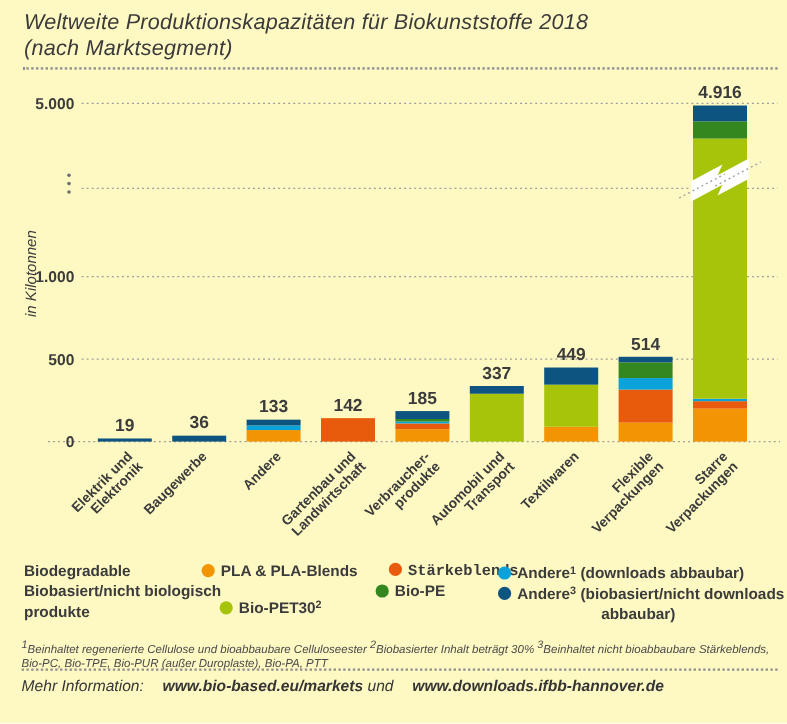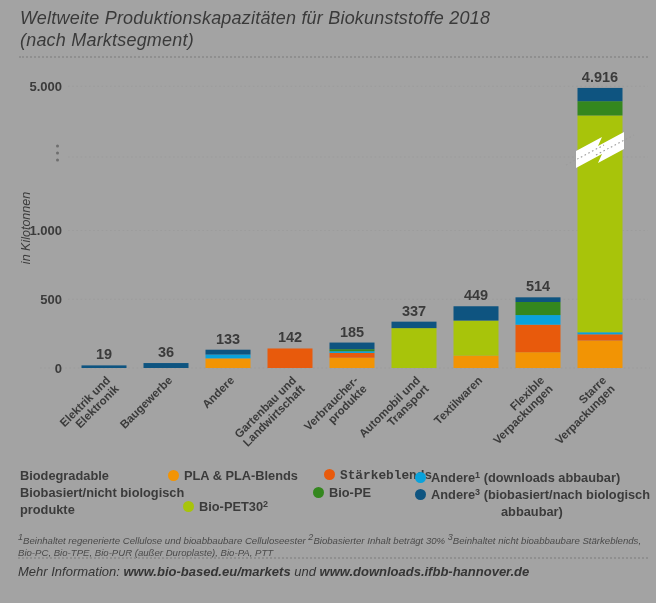--- a/index.html
+++ b/index.html
@@ -1,16 +1,16 @@
 <!DOCTYPE html>
 <html><head>
 <meta charset="utf-8">
 <style>
   html,body{margin:0;padding:0;background:#fff;}
-  #page{position:relative;width:656px;height:603px;background:#a3a3a3;overflow:hidden;
+  #page{position:relative;width:656px;height:603px;background:#fef9c3;overflow:hidden;
         font-family:"Liberation Sans","DejaVu Sans",sans-serif;color:#3b3b3b;}
   .title{position:absolute;left:20px;top:7px;font-style:italic;font-size:18px;line-height:22px;
          font-weight:500;color:#3a3a3a;letter-spacing:.2px;}
   .dotsep{position:absolute;height:0;border-top:2px dotted #8f8f8f;}
   #sep-title{left:19px;top:56px;width:629px;}
   #sep-footer{left:18px;top:557px;width:630px;}
   #chart-svg{position:absolute;left:0;top:0;}
   .grid{stroke:#9c9c9c;stroke-width:1.1;stroke-dasharray:1.6 2.6;fill:none;}
   .ytick{font-size:13px;font-weight:600;fill:#3b3b3b;}
   .yaxis-title{font-size:12.5px;font-style:italic;fill:#3b3b3b;}
@@ -18,21 +18,21 @@
   .xlab{font-size:11.5px;font-weight:600;fill:#3b3b3b;}
   .legend{position:absolute;left:0;top:466px;width:656px;font-size:12.8px;font-weight:600;color:#3b3b3b;}
   .lg-abs{position:absolute;white-space:nowrap;line-height:17px;}
   .dot{display:inline-block;width:11px;height:11px;border-radius:50%;vertical-align:-1px;margin-right:5px;}
   sup{font-size:9px;vertical-align:4px;}
   .wrap2{display:block;margin-left:86px;}
   .footnote{position:absolute;left:18px;top:531px;width:627px;font-size:9.6px;font-style:italic;
             color:#4a4a4a;line-height:12px;}
   .source{position:absolute;left:18px;top:563px;width:630px;font-size:13px;font-style:italic;
           color:#353535;line-height:17px;}
-  .bold{font-weight:700;}
+  .bold{font-weight:700;margin-left:12px;}
 </style>
 </head>
 <body>
 
 <div id="page">
 
   <div class="title">
     <div>Weltweite Produktionskapazitäten für Biokunststoffe 2018</div>
     <div>(nach Marktsegment)</div>
   </div>
@@ -120,21 +120,21 @@
       <div>Biobasiert/nicht biologisch</div>
       <div>produkte</div>
     </div>
     <div class="lg-abs" style="left:183px;top:18px;margin-top:12px;">
       <span class="dot" style="background: rgb(168, 196, 10);"></span><span>Bio-PET30</span><sup>2</sup>
     </div>
     <div class="lg-abs" style="left:313px;top:18px;">
       <span class="dot" style="background: rgb(52, 135, 30);"></span><span>Bio-PE</span>
     </div>
     <div class="lg-abs" style="left:415px;top:18px;">
-      <span class="dot" style="background: rgb(14, 84, 128);"></span><span>Andere</span><sup>3</sup> <span>(biobasiert/nach biologisch</span>
+      <span class="dot" style="background: rgb(14, 84, 128);"></span><span>Andere</span><sup>3</sup> <span>(biobasiert/nicht downloads</span>
       <span class="wrap2">abbaubar)</span>
     </div>
   </div>
 
   <div class="footnote">
     <sup>1</sup><span>Beinhaltet regenerierte Cellulose und bioabbaubare Celluloseester  </span><sup>2</sup><span>Biobasierter Inhalt beträgt 30%  </span><sup>3</sup><span>Beinhaltet nicht bioabbaubare Stärkeblends, Bio-PC, Bio-TPE, Bio-PUR (außer Duroplaste), Bio-PA, PTT</span>
   </div>
 
   <div id="sep-footer" class="dotsep"></div>
 

